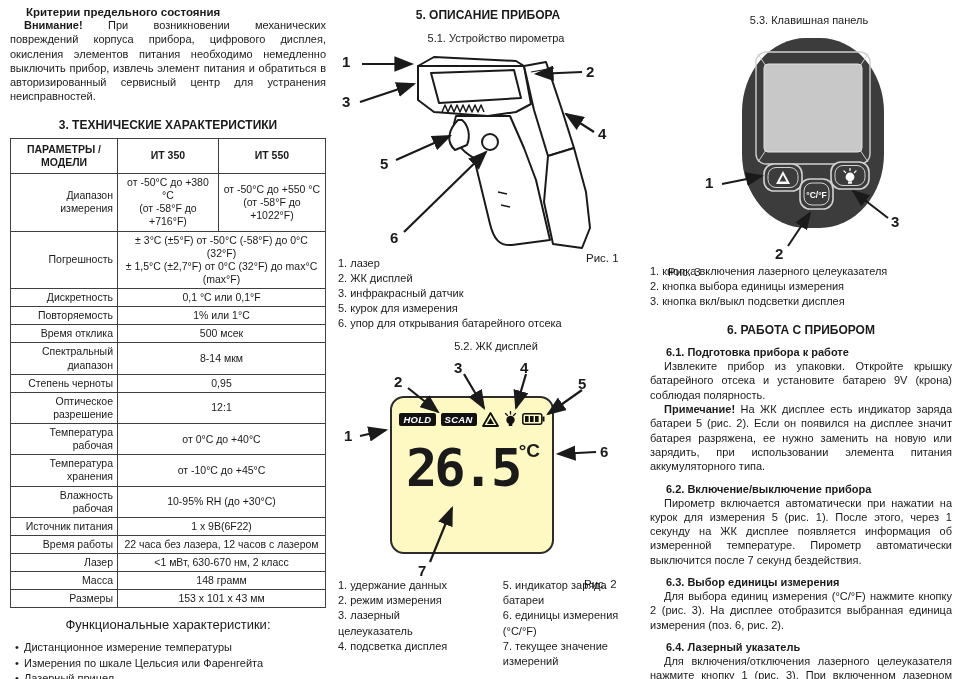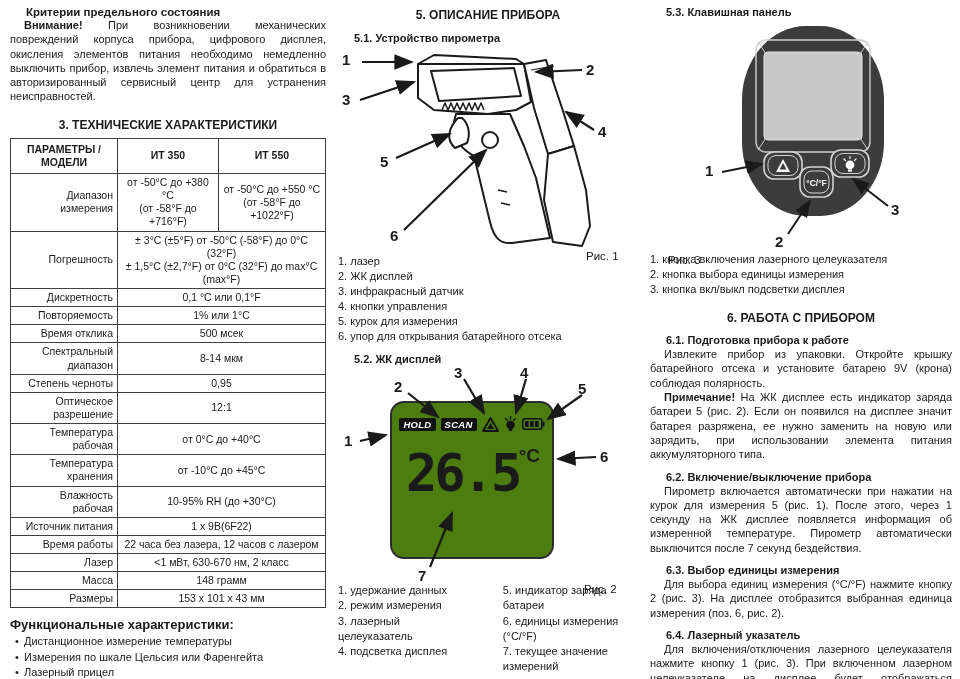--- a/index.html
+++ b/index.html
@@ -6,21 +6,21 @@
   .page{position:relative;width:960px;height:679px;overflow:hidden;background:#fff;
         font-family:"Liberation Sans","DejaVu Sans",sans-serif;color:#1a1a1a;}
   .col{position:absolute;top:6px;}
   .col-left{left:10px;width:316px;}
   .col-mid{left:338px;width:300px;}
   .col-right{left:650px;width:302px;}
 
   h3{font-size:11.5px;margin:0;font-weight:bold;padding-left:16px;}
   .center-title{font-size:12px;font-weight:bold;text-align:center;margin:0;}
   p.body{font-size:11px;line-height:1.3;text-align:justify;margin:0;text-indent:14px;}
-  .subhead{font-size:11px;font-weight:bold;margin:0;}
+  .subhead{font-size:11px;font-weight:normal;margin:8px;text-align:center;}
 
   
   .warning{margin-top:1px;}
   .tbl-title{margin:14px 0 6px 0;}
   table.spec{width:100%;border-collapse:collapse;font-size:10.5px;line-height:1.25;}
   table.spec th,table.spec td{border:1px solid #3f3f3f;padding:2px 4px;vertical-align:middle;}
   table.spec th{font-weight:bold;text-align:center;white-space:pre-line;padding:4px 2px;}
   td.param{width:98px;text-align:right;white-space:pre-line;}
   td.val{text-align:center;white-space:pre-line;}
   .func-head{margin-top:9px;font-size:13px;}
@@ -35,21 +35,21 @@
   .fig-cap{position:absolute;font-size:11.5px;margin-top:28px;}
 
   
   .mid-title{margin:2px 0 10px 0;}
   .fig1{height:202px;margin-top:6px;}
   .plain-list{margin-top:2px;}
   .plain-item{font-size:11px;line-height:1.37;}
   .s52{margin-top:9px;}
   .fig2{height:218px;}
   .lcd{position:absolute;left:52px;top:36px;width:160px;height:154px;
-       border:2.5px solid #2c2c2c;border-radius:14px;background:#4d7c0f;}
+       border:2.5px solid #2c2c2c;border-radius:14px;background:#fef9c3;}
   .lcd-icons{display:flex;align-items:center;justify-content:center;gap:5px;margin-top:13px;height:16px;}
   .lcd-badge{background:#111;color:#fff;font-weight:bold;font-style:italic;
              font-size:9.5px;padding:1px 4px;border-radius:2px;letter-spacing:.3px;}
   .lcd-value{position:absolute;left:14px;top:44px;font-family:"DejaVu Sans Mono",monospace;
              font-weight:bold;font-size:52px;letter-spacing:-3px;line-height:1;}
   .lcd-unit{position:absolute;right:12px;top:42px;font-size:19px;font-weight:bold;}
   .two-col-list{display:flex;margin-top:0;gap:36px;}
   .two-col-list .colA{width:156px;}
 
   
@@ -205,21 +205,20 @@
       <div class="fig-num" style="left:260px;top:74px">4</div>
       <div class="fig-num" style="left:42px;top:104px">5</div>
       <div class="fig-num" style="left:52px;top:178px">6</div>
       <div class="fig-cap" style="left:248px;top:172px">Рис. 1</div>
     </div>
 
     <div class="plain-list">
         <div class="plain-item">1. лазер</div>
         <div class="plain-item">2. ЖК дисплей</div>
         <div class="plain-item">3. инфракрасный датчик</div>
-        <div class="plain-item">4. кнопки управления</div>
         <div class="plain-item">5. курок для измерения</div>
         <div class="plain-item">6. упор для открывания батарейного отсека</div>
       </div>
 
     <h3 class="subhead s52">5.2. ЖК дисплей</h3>
 
     <div class="fig fig2">
       <div class="lcd">
         <div class="lcd-icons">
           <span class="lcd-badge">HOLD</span>

